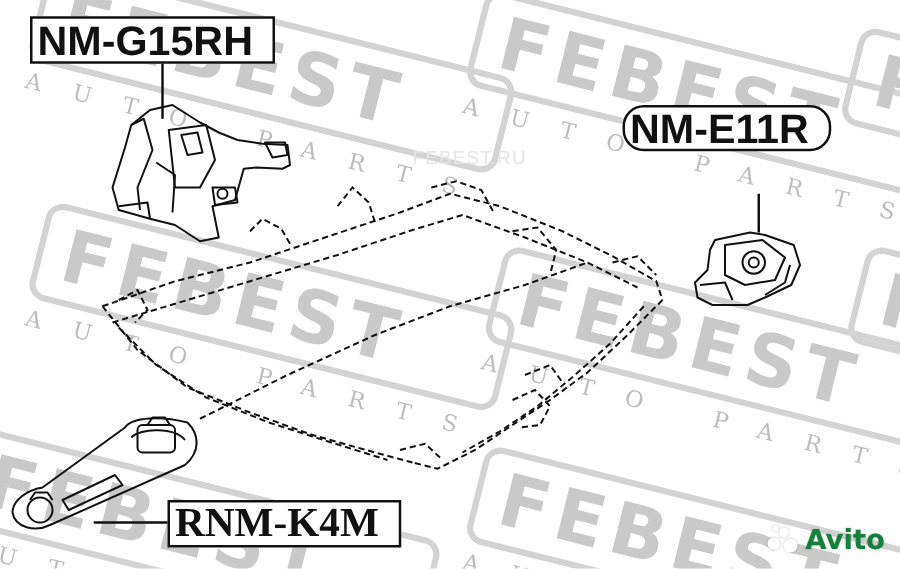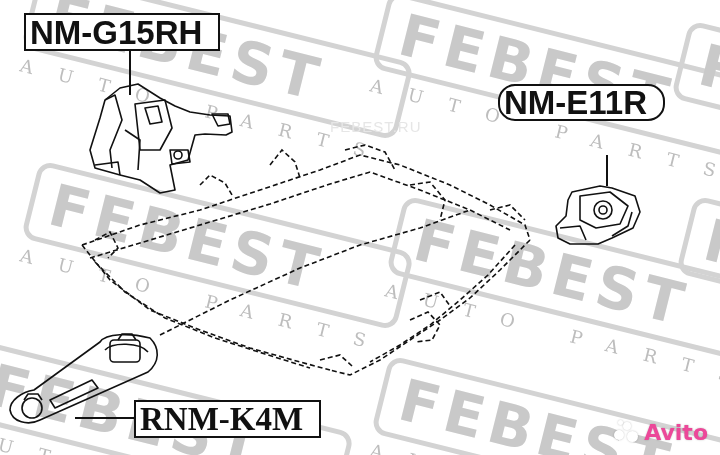--- a/index.html
+++ b/index.html
@@ -20,21 +20,21 @@
   .label {
     position:absolute; border:2px solid #111; background:#fff;
     font-family:"Liberation Sans", sans-serif; font-weight:bold;
     font-size:33px; line-height:33px; color:#111; padding:1px 16px 0 4px;
     letter-spacing:0px; white-space:nowrap;
   }
   .label .line { display:block; }
   svg.drawing { position:absolute; left:0; top:0; }
   .avito {
     position:absolute; right:12px; bottom:10px; display:flex; gap:4px;
-    color:#ec4899; font-family:"DejaVu Sans", sans-serif; font-weight:bold; font-size:22px;
+    color:#15803d; font-family:"DejaVu Sans", sans-serif; font-weight:bold; font-size:22px;
     text-shadow:0 0 2px rgba(0,0,0,0.25);
   }
   .avito .dots { position:relative; width:26px; height:22px; }
   .avito .dots span { position:absolute; border-radius:50%; background:#fff; box-shadow:0 0 2px rgba(0,0,0,0.25); }
   .faint-url {
     position:absolute; left:330px; top:118px; font-size:15px; color:#e6e6e6;
     font-family:"Liberation Sans", sans-serif; letter-spacing:1px;
   }
 </style>
 </head>

